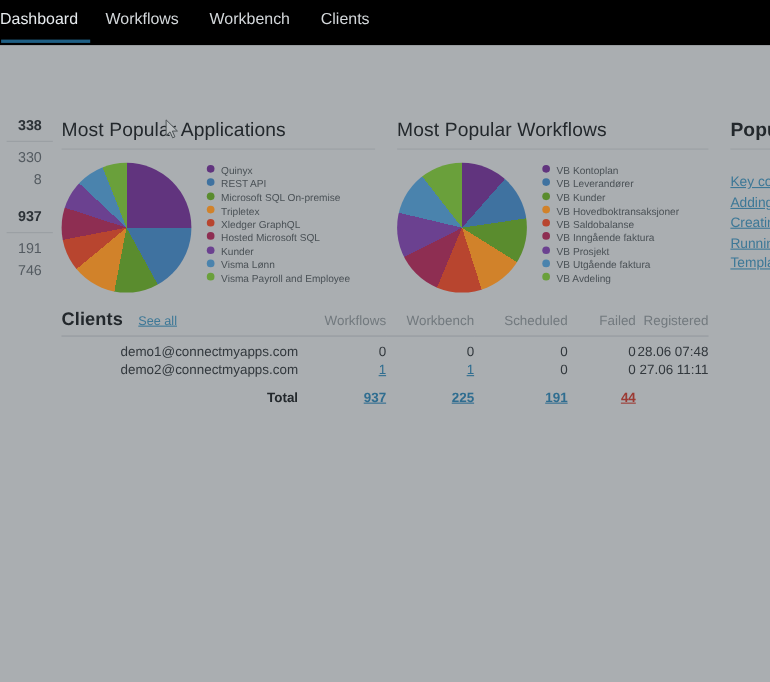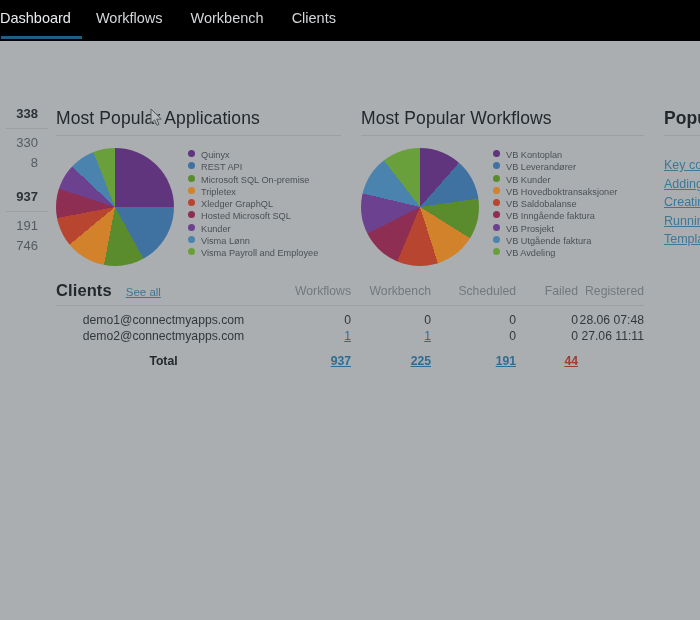--- a/index.html
+++ b/index.html
@@ -181,21 +181,21 @@
   #clients th.cs { width: 85px; }
   #clients th.cf { width: 62px; }
   #clients th.cr { width: 66px; }
   #clients thead tr { border-bottom: 1px solid #9ba0a4; }
   #clients tbody td {
     color: #32383d;
     text-align: right;
     height: 15.6px;
     line-height: 15.6px;
   }
-  #clients tbody td.cemail { text-align: center; }
+  #clients tbody td.cemail { text-align: right; }
   #clients tbody tr:first-child td { padding-top: 7px; }
   #clients tbody tr.lastdata td { padding-bottom: 7px; }
   #clients tbody tr.lastdata { border-bottom: 1px solid #9ba0a4; }
   #clients tbody tr.total td {
     padding-top: 10px;
     font-weight: bold;
     color: #23282c;
   }
   #clients .lnk {
     color: #2f6d90;

